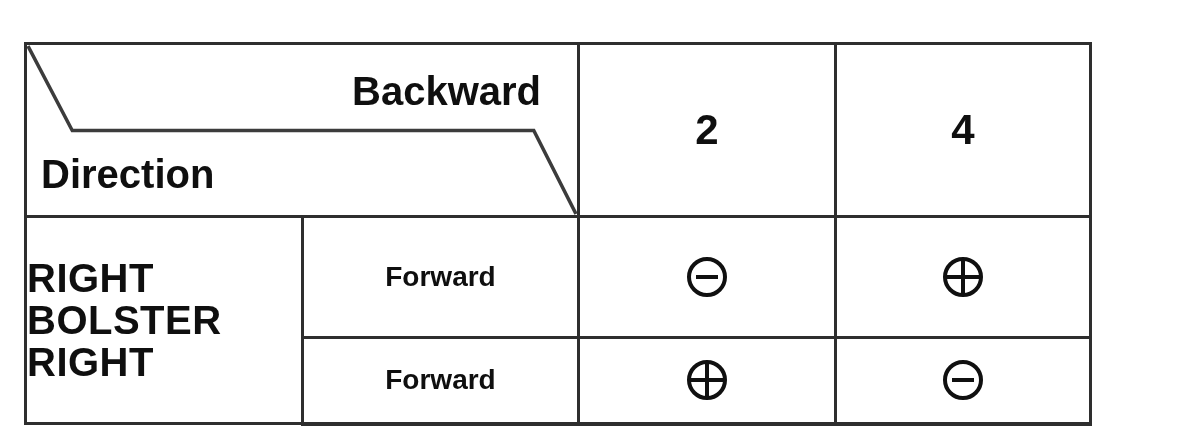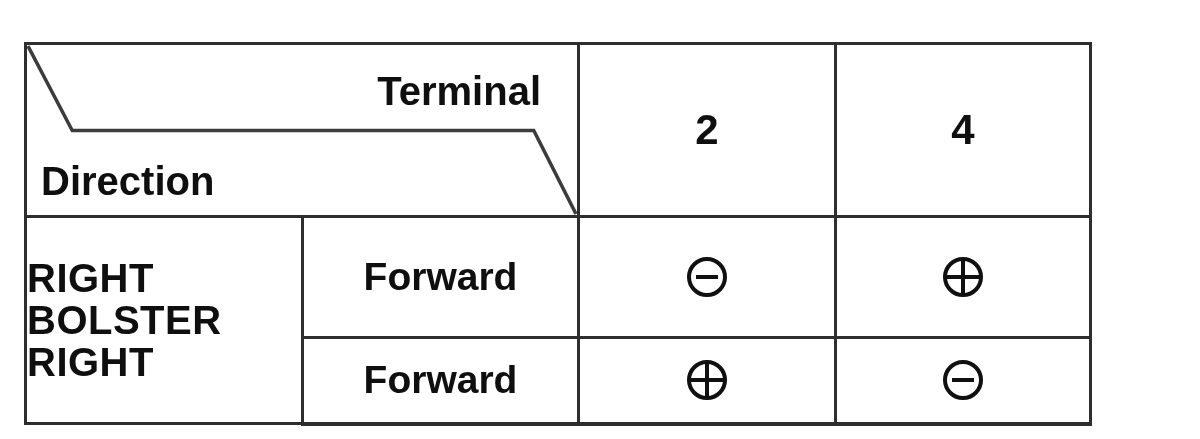--- a/index.html
+++ b/index.html
@@ -40,21 +40,21 @@
   .corner-top-label {
     position: absolute;
     top: 26px;
     right: 36px;
     font-size: 40px;
     line-height: 1;
     white-space: nowrap;
   }
   .corner-bottom-label {
     position: absolute;
-    top: 116px;
+    top: 109px;
     left: 14px;
     font-size: 40px;
     line-height: 1;
     white-space: nowrap;
   }
 
   td.terminal-head {
     text-align: center;
     font-size: 42px;
   }
@@ -63,21 +63,21 @@
     padding-left: 46px;
     padding-top: 14px;
     font-size: 40px;
     line-height: 42px;
     letter-spacing: 0.5px;
   }
   .group-line { display: block; }
 
   td.direction-cell {
     text-align: center;
-    font-size: 39px;
+    font-size: 28px;
   }
 
   td.symbol-cell { text-align: center; }
   .sym {
     position: relative;
     display: inline-block;
     width: 40px;
     height: 40px;
     box-sizing: border-box;
     border: 4px solid #101010;
@@ -116,21 +116,21 @@
       <col style="width:276px">
       <col style="width:257px">
       <col style="width:255px">
     </colgroup>
     <tbody>
         <tr style="height:173px">
       <td class="corner-cell" colspan="2">
         <svg class="corner-svg" viewBox="0 0 547 167" preserveAspectRatio="none">
           <polyline points="1,1 45,84 504,84 546,166" fill="none" stroke="#3c3c3c" stroke-width="3.5"></polyline>
         </svg>
-        <span class="corner-top-label">Terminal</span>
+        <span class="corner-top-label">Backward</span>
         <span class="corner-bottom-label">Direction</span>
       </td>
       <td class="terminal-head">2</td>
       <td class="terminal-head">4</td>
     </tr>
     <tr style="height:121px">
       <td class="group-cell" rowspan="2">
         <span class="group-line">RIGHT</span>
         <span class="group-line">BOLSTER</span>
         <span class="group-line">RIGHT</span>

